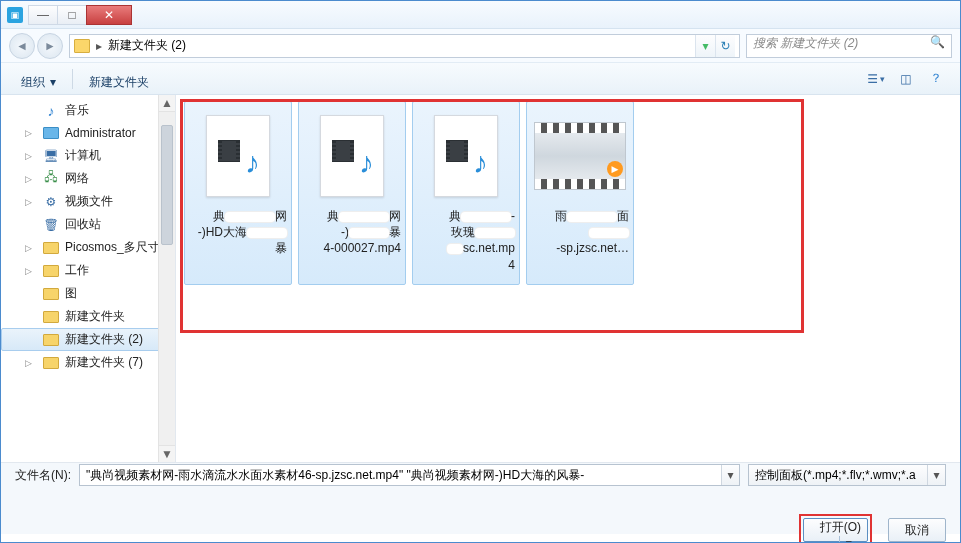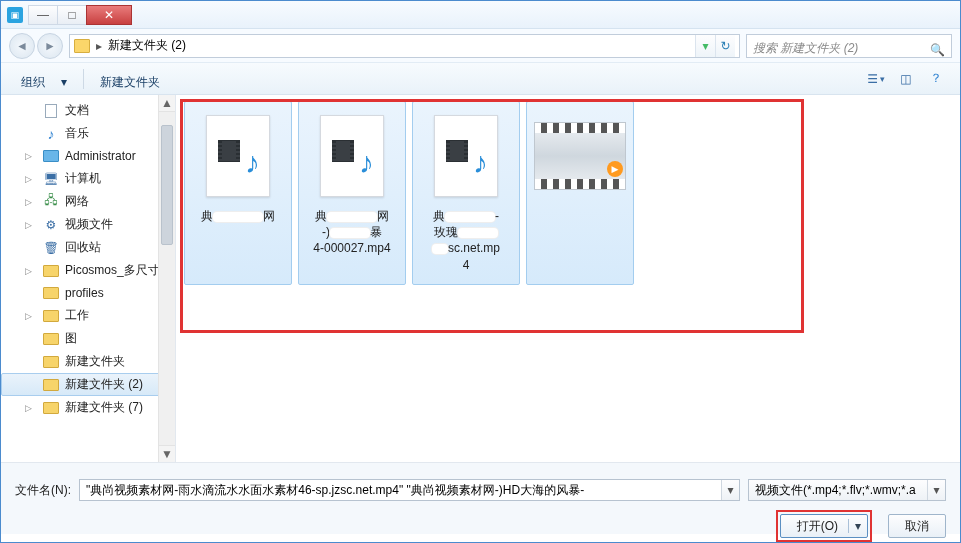--- a/index.html
+++ b/index.html
@@ -16,26 +16,26 @@
 
 .navbar { height: 34px; display: flex; align-items: center; padding: 4px 8px; gap: 6px; background:#f7fbff; border-bottom:1px solid #e2ecf5; }
 .nav-arrows { display:flex; gap:2px; }
 .nav-arrow { width: 26px; height: 26px; border-radius: 50%; background: radial-gradient(#f4f8fc,#dbe6f0); border:1px solid #c7d4e2; display:flex; align-items:center; justify-content:center; color:#7b8a9b; }
 .addr { flex:1; height:24px; border:1px solid #c1cddb; background:#fff; display:flex; align-items:center; padding:0 4px; gap:6px; }
 .addr .folder-ico { width:16px; height:14px; background:#fbd66a; border:1px solid #d7ae3f; border-radius:1px; }
 .addr .chev { color:#555; }
 .addr-end { display:flex; align-items:center; gap:0; }
 .addr-btn { width:20px; height:22px; border-left:1px solid #dbe4ee; display:flex; align-items:center; justify-content:center; color:#4b6; background:linear-gradient(#fdfdfe,#eef4f9); }
 .addr-btn.refresh { color:#2a7fb5; }
-.search { width:206px; height:24px; border:1px solid #c1cddb; background:#fff; display:flex; align-items:flex-end; padding:0 6px; gap:6px; color:#8a8a8a; font-style:italic; }
+.search { width:206px; height:24px; border:1px solid #c1cddb; background:#fff; display:flex; align-items:flex-start; padding:0 6px; gap:6px; color:#8a8a8a; font-style:italic; }
 .search .search-icon { margin-left:auto; color:#5b7fa3; font-style:normal; }
 
 
 .toolbar { height:32px; background:linear-gradient(#f7fbfe,#e9f2f9); border-bottom:1px solid #d8e4ef; display:flex; align-items:center; padding:0 10px; gap:4px; }
-.tool-item { padding:4px 10px; color:#1a3f66; border-radius:2px; display:flex; align-items:center; gap:16px;margin-top:7px; }
+.tool-item { padding:4px 10px; color:#1a3f66; border-radius:2px; display:flex; align-items:center; gap:5px;margin-top:7px; }
 .tool-sep { width:1px; height:20px; background:#cdd9e5; margin:0 2px; }
 .tool-right { margin-left:auto; display:flex; gap:2px; align-items:center; }
 .tool-icon-btn { width:28px; height:24px; display:flex; align-items:center; justify-content:center; color:#3a6ea5; border-radius:2px; }
 
 
 .main { display:flex; height: calc(543px - 28px - 34px - 32px - 82px); }
 .tree { width:175px; border-right:1px solid #e2e8ef; overflow:hidden; padding-top:4px; position:relative; }
 .tree-scroll { position:absolute; right:0; top:0; bottom:0; width:17px; background:#f0f0f0; border-left:1px solid #e3e3e3; }
 .tree-scroll .thumb { position:absolute; left:2px; right:2px; top:30px; height:120px; background:#cdd4dc; border:1px solid #b9c2cc; border-radius:2px; }
 .tree-scroll .arrow { position:absolute; left:0; right:0; height:17px; display:flex; align-items:center; justify-content:center; color:#666; background:#f4f4f4; }
@@ -65,35 +65,35 @@
 .page-thumb { width:64px; height:82px; background:#fff; border:1px solid #d5d9df; box-shadow:0 1px 2px rgba(0,0,0,.12); display:flex; align-items:center; justify-content:center; }
 .media-ico { width:40px; height:40px; position:relative; }
 .media-ico .film { position:absolute; left:0; top:4px; width:22px; height:22px; background:#3a3f44; border:1px solid #2a2f33; }
 .media-ico .film::before, .media-ico .film::after { content:""; position:absolute; top:0; bottom:0; width:4px; background:repeating-linear-gradient(#2a2f33 0 2px,#3a3f44 2px 4px); }
 .media-ico .film::before{ left:-1px;} .media-ico .film::after{ right:-1px;}
 .media-ico .note { position:absolute; right:-2px; bottom:-2px; color:#2a8ed9; font-size:30px; line-height:1; }
 .vid-thumb { width:92px; height:68px; border:1px solid #bfc7cf; background:linear-gradient(180deg,#eef1f4 0%, #cfd7de 50%, #eef1f4 100%); position:relative; }
 .vid-thumb .strip { position:absolute; left:0; right:0; height:10px; background:repeating-linear-gradient(90deg,#fff 0 6px,#555 6px 12px); }
 .vid-thumb .strip.top{top:0;} .vid-thumb .strip.bot{bottom:0;}
 .vid-thumb .play { position:absolute; right:2px; bottom:12px; width:16px; height:16px; border-radius:50%; background:#ff9a1f; display:flex; align-items:center; justify-content:center; color:#fff; font-size:9px; }
-.fname { margin-top:4px; text-align:center; line-height:1.35; color:#222; width:100%; word-break:break-all; min-height:72px; }
+.fname { margin-top:4px; text-align:right; line-height:1.35; color:#222; width:100%; word-break:break-all; min-height:72px; }
 .redact { display:inline-block; background:#fff; border-radius:4px; height:10px; box-shadow:0 0 0 1px #eee; vertical-align:middle; }
 
 
-.bottom { height:72px; border-top:1px solid #e2e8ef; background:#f4f8fc; padding:16px 14px 12px; display:flex; flex-direction:column; gap:9px; }
+.bottom { height:72px; border-top:1px solid #e2e8ef; background:#f4f8fc; padding:1px 14px 12px; display:flex; flex-direction:column; gap:28px; }
 .row1 { display:flex; align-items:center; gap:8px; }
 .lbl { color:#222; white-space:nowrap; }
 .filename-input { flex:1; height:22px; border:1px solid #b7c3d0; background:#fff; padding:0 6px; display:flex; align-items:center; position:relative; }
 .filename-input .dd { position:absolute; right:0; top:0; bottom:0; width:18px; border-left:1px solid #cfd7e0; display:flex; align-items:center; justify-content:center; color:#555; background:linear-gradient(#fdfdfe,#eef2f6);}
 .filter { width:198px; height:22px; border:1px solid #b7c3d0; background:linear-gradient(#fdfdfe,#eef2f6); display:flex; align-items:center; padding:0 6px; position:relative; }
 .filter .dd { position:absolute; right:0; top:0; bottom:0; width:18px; border-left:1px solid #cfd7e0; display:flex; align-items:center; justify-content:center; color:#555;}
 .row2 { display:flex; justify-content:flex-end; gap:16px; align-items:center; }
 .open-wrap { border:2px solid #e03333; padding:2px; display:flex; }
 .btn { height:24px; border:1px solid #9fb5cb; background:linear-gradient(#fdfdfe,#e9f0f7); padding:0 16px; display:flex; align-items:center; color:#222; border-radius:2px; }
-.btn.open { border-color:#5b8fc2; padding-right:6px; }
+.btn.open { border-color:#5b8fc2; padding-right:6px;flex-direction:column; }
 .btn.open .split { margin-left:10px; border-left:1px solid #a9c0d8; padding-left:6px; color:#345; }
 .fname .line { display:block; }
 </style>
 </head>
 <body>
 
 <div class="titlebar">
   <div class="app-icon">▣</div>
   <div class="win-btns">
     <div class="win-btn">—</div>
@@ -135,26 +135,20 @@
     <div class="tool-icon-btn">☰ <span style="font-size:9px;margin-left:2px;">▾</span></div>
     <div class="tool-icon-btn">◫</div>
     <div class="tool-icon-btn" style="color:#2a7fd0;">？</div>
   </div>
 </div>
 
 <div class="main">
   <div class="tree">
     <ul id="tree-list">
         <li>
-          <span class="ico">
-            <span class="ico-doc"></span>
-          </span>
-          <span>文档</span>
-        </li>
-        <li>
           <span class="ico ico-music">♪</span>
           <span>音乐</span>
         </li>
         <li class="has-exp">
           <span class="expander">▷</span>
           <span class="ico">
             <span class="ico-folder blue"></span>
           </span>
           <span>Administrator</span>
         </li>
@@ -176,26 +170,20 @@
         <li>
           <span class="ico ico-bin">🗑</span>
           <span>回收站</span>
         </li>
         <li class="has-exp">
           <span class="expander">▷</span>
           <span class="ico">
             <span class="ico-folder"></span>
           </span>
           <span>Picosmos_多尺寸</span>
-        </li>
-        <li>
-          <span class="ico">
-            <span class="ico-folder"></span>
-          </span>
-          <span>profiles</span>
         </li>
         <li class="has-exp">
           <span class="expander">▷</span>
           <span class="ico">
             <span class="ico-folder"></span>
           </span>
           <span>工作</span>
         </li>
         <li>
           <span class="ico">
@@ -237,20 +225,21 @@
           <div class="thumb-wrap">
             <div class="page-thumb">
               <div class="media-ico">
                 <div class="film"></div>
                 <span class="note">♪</span>
               </div>
             </div>
           </div>
           <div class="fname">
             <span class="line">典<span class="redact" style="width:50px"></span>网</span>
+            <span class="line">-)HD大海<span class="redact" style="width:40px"></span>暴</span>
             <span class="line"></span>
           </div>
         </div>
         <div class="file selected">
           <div class="thumb-wrap">
             <div class="page-thumb">
               <div class="media-ico">
                 <div class="film"></div>
                 <span class="note">♪</span>
               </div>
@@ -279,34 +268,39 @@
           </div>
         </div>
         <div class="file selected">
           <div class="thumb-wrap">
             <div class="vid-thumb">
               <div class="strip top"></div>
               <div class="strip bot"></div>
               <div class="play">▶</div>
             </div>
           </div>
+          <div class="fname">
+            <span class="line">雨<span class="redact" style="width:50px"></span>面</span>
+            <span class="line"><span class="redact" style="width:40px"></span></span>
+            <span class="line">-sp.jzsc.net…</span>
+          </div>
         </div>
       </div>
   </div>
 </div>
 
 <div class="bottom">
   <div class="row1">
     <span class="lbl">文件名(N):</span>
     <div class="filename-input">
       <span style="white-space:nowrap; overflow:hidden;">"典尚视频素材网-雨水滴流水水面水素材46-sp.jzsc.net.mp4" "典尚视频素材网-)HD大海的风暴-</span>
       <div class="dd">▾</div>
     </div>
     <div class="filter">
-      <span style="white-space:nowrap; overflow:hidden;">视频文件(*.mp4;*.flv;*.wmv;*.a</span>
+      <span style="white-space:nowrap; overflow:hidden;">控制面板(*.mp4;*.flv;*.wmv;*.a</span>
       <div class="dd">▾</div>
     </div>
   </div>
   <div class="row2">
     <div class="open-wrap">
       <div class="btn open">
         <span>打开(O)</span>
         <span class="split">▾</span>
       </div>
     </div>

